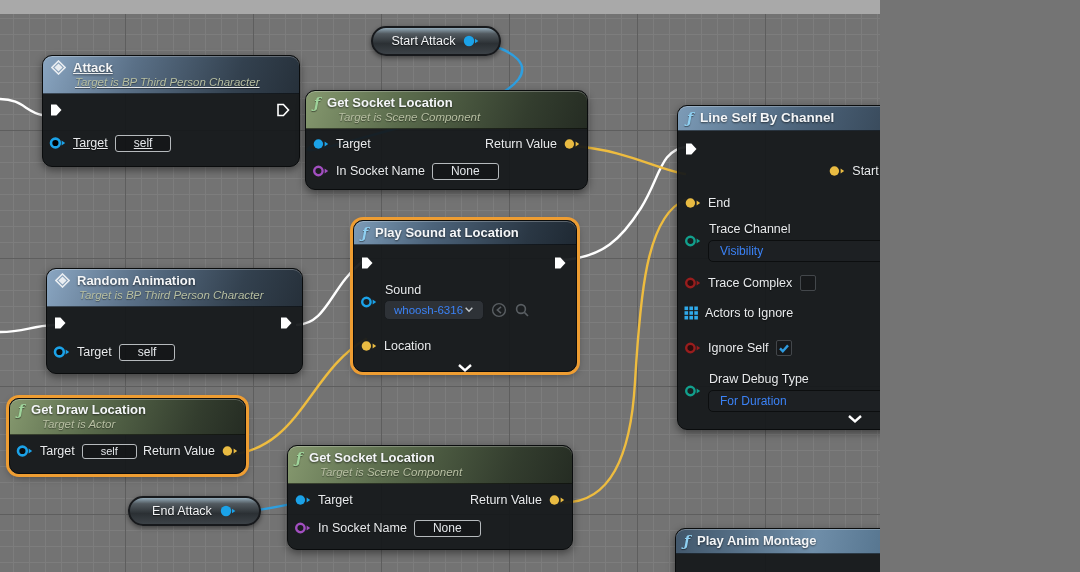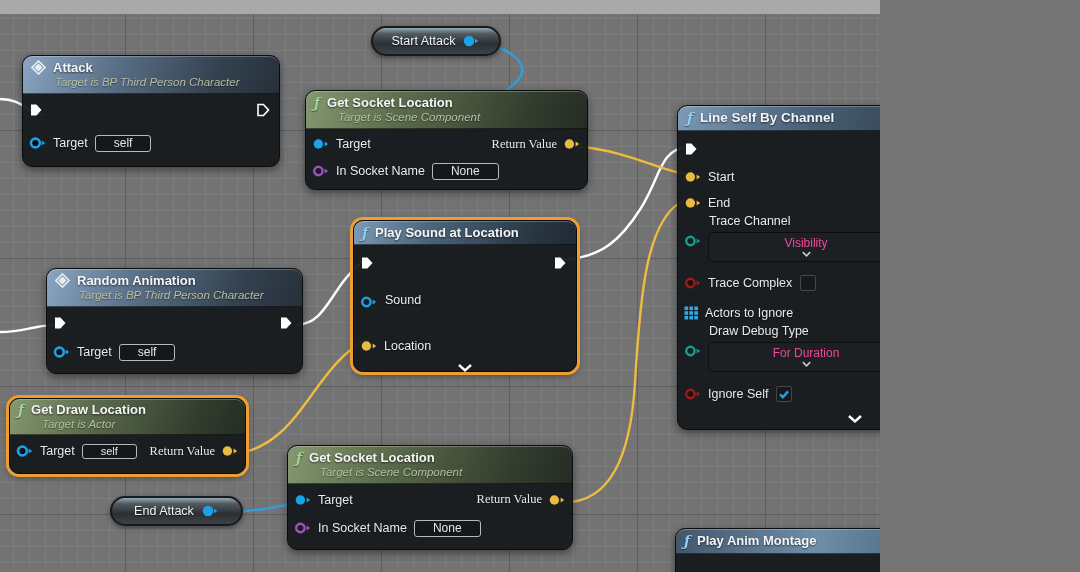--- a/index.html
+++ b/index.html
@@ -40,29 +40,29 @@
   .ntitle { display:flex; align-items:center; gap:7px; font-size:13px; font-weight:bold;
     color:#f4f6f8; text-shadow:0 1px 2px rgba(0,0,0,0.6); white-space:nowrap; }
   .nsub { font-size:11.5px; font-style:italic; color:#b7bfa2; margin:1px 0 0 24px;
     text-shadow:0 1px 1px rgba(0,0,0,0.4); white-space:nowrap; }
   .fico { font-family:"DejaVu Serif", serif; font-style:italic; font-weight:bold;
     font-size:14px; line-height:1; text-shadow:0 1px 1px rgba(0,0,0,0.5); }
   .fico.g { color:#9fd49b; } .fico.b { color:#8fd0f2; }
 
   .row { display:flex; align-items:center; padding:0 9px; font-size:12.5px; }
   .row .lab { margin-left:6px; white-space:nowrap; text-shadow:0 1px 1px rgba(0,0,0,0.5); }
-  .row .right { margin-left:auto; display:flex; align-items:center; gap:6px;font-family:Liberation Serif, serif; }
+  .row .right { margin-left:auto; display:flex; align-items:center; gap:6px; }
   .spread { justify-content:space-between; }
 
   .vbox { margin-left:7px; padding:0px 18px 1px; border:1px solid #b6babd; border-radius:3px;
     font-size:12px; color:#e3e6e9; background:rgba(0,0,0,0.22); }
 
   .ddrop { display:flex; align-items:center; justify-content:space-between;
     background:#1d2023; border:1px solid #0c0e0f; border-radius:5px;
-    padding:3px 9px; font-size:12px; color:#ec4899;flex-direction:column; }
+    padding:3px 9px; font-size:12px; color:#3b82f6; }
   .ddrop.lite { background:#2e3237; border-color:#191c1f; }
 
   .chk { width:16px; height:16px; border:1px solid #43474b; background:#17191b;
     border-radius:2px; margin-left:8px; display:flex; align-items:center; justify-content:center; }
 
   .expander { display:flex; justify-content:center; align-items:center; padding:2px 0 5px; }
 
   
   .pill { position:absolute; z-index:2; display:flex; align-items:center; justify-content:center;
     gap:7px; border-radius:15px; border:2px solid #17191c;
@@ -97,21 +97,21 @@
   <div class="pill" style="left:371px; top:26px; width:130px; height:30px;">
     <span>Start Attack</span>
     <span style="display:flex;">
       <svg class="pinsvg" width="18" height="14" viewBox="0 0 18 14">
           <circle cx="7" cy="7" r="5.2" fill="#1ba2e8"></circle>
           <path d="M13 4.8 16.4 7 13 9.2z" fill="#1ba2e8"></path>
         </svg>
     </span>
   </div>
 
-  <div class="node" style="left:22px; top:55px; width:258px; height:112px;">
+  <div class="node" style="left:42px; top:55px; width:258px; height:112px;text-decoration:underline;">
     <div class="nhead event">
       <div class="ntitle">
         <svg width="15" height="15" viewBox="0 0 15 15">
             <path d="M7.5 1 14 7.5 7.5 14 1 7.5z" fill="none" stroke="#e9edf1" stroke-width="1.6"></path>
             <path d="M7.5 3.4 11.6 7.5 7.5 11.6 3.4 7.5z" fill="#e9edf1"></path>
           </svg>
         <span>Attack</span>
       </div>
       <div class="nsub">Target is BP Third Person Character</div>
     </div>
@@ -200,20 +200,36 @@
     </div>
     <div class="row" style="height:44px; align-items:center; padding-bottom:0;">
       <span class="pinL" style="align-self:flex-end; margin-bottom:14px;">
         <svg class="pinsvg" width="18" height="14" viewBox="0 0 18 14">
             <circle cx="6.4" cy="7" r="4.2" fill="none" stroke="#1ba2e8" stroke-width="2.4"></circle>
             <path d="M12.6 4.4 16.2 7 12.6 9.6z" fill="#1ba2e8"></path>
           </svg>
         </span>
       <div style="margin-left:6px;">
         <div class="lab" style="margin:0 0 3px 1px;">Sound</div>
+        <div style="display:flex; align-items:center; gap:7px;">
+          <div class="ddrop lite" style="width:100px;">
+            <span style="font-size:11.5px;">whoosh-6316</span>
+            <svg width="10" height="7" viewBox="0 0 12 8">
+                <path d="M2 2 6 6 10 2" stroke="#c3c8cc" stroke-width="1.8" fill="none"></path>
+              </svg>
+          </div>
+          <svg width="16" height="16" viewBox="0 0 16 16">
+              <circle cx="8" cy="8" r="6.4" stroke="#595e62" stroke-width="1.4" fill="none"></circle>
+              <path d="M10 4.8 6.4 8 10 11.2" stroke="#595e62" stroke-width="1.6" fill="none"></path>
+            </svg>
+          <svg width="16" height="16" viewBox="0 0 16 16">
+              <circle cx="7" cy="7" r="4.4" stroke="#595e62" stroke-width="1.6" fill="none"></circle>
+              <path d="M10.4 10.4 14 14" stroke="#595e62" stroke-width="1.6"></path>
+            </svg>
+        </div>
       </div>
     </div>
     <div class="row" style="height:30px; margin-top:8px;">
       <span class="pinL">
         <svg class="pinsvg" width="18" height="14" viewBox="0 0 18 14">
             <circle cx="6.4" cy="7" r="4.7" fill="#e9bb42"></circle>
             <path d="M12.6 4.4 16.2 7 12.6 9.6z" fill="#e9bb42"></path>
           </svg>
         </span>
       <span class="lab">Location</span>
@@ -282,21 +298,21 @@
         <span style="display:flex; margin-right:-3px;">
           <svg class="pinsvg" width="18" height="14" viewBox="0 0 18 14">
               <circle cx="6.4" cy="7" r="4.7" fill="#e9bb42"></circle>
               <path d="M12.6 4.4 16.2 7 12.6 9.6z" fill="#e9bb42"></path>
             </svg>
           </span>
       </span>
     </div>
   </div>
 
-  <div class="pill" style="left:110px; top:496px; width:133px; height:30px;">
+  <div class="pill" style="left:128px; top:496px; width:133px; height:30px;">
     <span>End Attack</span>
     <span style="display:flex;">
       <svg class="pinsvg" width="18" height="14" viewBox="0 0 18 14">
           <circle cx="7" cy="7" r="5.2" fill="#1ba2e8"></circle>
           <path d="M13 4.8 16.4 7 13 9.2z" fill="#1ba2e8"></path>
         </svg>
     </span>
   </div>
 
   <div class="node" style="left:287px; top:445px; width:286px; height:105px;">
@@ -351,21 +367,21 @@
         <svg class="pinsvg" width="14" height="14" viewBox="0 0 14 14">
             <path d="M2 1.5h5.4L12.5 7 7.4 12.5H2z" fill="#ffffff"></path>
           </svg>
         </span>
       <span style="display:flex;">
         <svg class="pinsvg" width="14" height="14" viewBox="0 0 14 14">
             <path d="M2 1.5h5.4L12.5 7 7.4 12.5H2z" fill="#ffffff"></path>
           </svg>
         </span>
     </div>
-    <div class="row spread" style="height:26px;">
+    <div class="row spread" style="height:26px;flex-direction:column;">
       <span style="display:flex; align-items:center;">
         <span class="pinL">
           <svg class="pinsvg" width="18" height="14" viewBox="0 0 18 14">
               <circle cx="6.4" cy="7" r="4.7" fill="#e9bb42"></circle>
               <path d="M12.6 4.4 16.2 7 12.6 9.6z" fill="#e9bb42"></path>
             </svg>
           </span>
         <span class="lab">Start</span>
       </span>
       <span class="right">
@@ -436,51 +452,51 @@
               <rect x="5.4" y="5.2" width="3.6" height="3.6"></rect>
               <rect x="10.3" y="5.2" width="3.6" height="3.6"></rect>
               <rect x="0.5" y="9.9" width="3.6" height="3.6"></rect>
               <rect x="5.4" y="9.9" width="3.6" height="3.6"></rect>
               <rect x="10.3" y="9.9" width="3.6" height="3.6"></rect>
             </g>
           </svg>
         </span>
       <span class="lab">Actors to Ignore</span>
     </div>
+    <div class="row" style="height:36px; margin-top:4px;">
+      <span class="pinL">
+        <svg class="pinsvg" width="18" height="14" viewBox="0 0 18 14">
+            <circle cx="6.4" cy="7" r="4.2" fill="#2a0d0d" stroke="#991d1d" stroke-width="2.4"></circle>
+            <path d="M12.6 4.4 16.2 7 12.6 9.6z" fill="#991d1d"></path>
+          </svg>
+        </span>
+      <span class="lab">Ignore Self</span>
+      <span class="chk">
+        <svg width="12" height="12" viewBox="0 0 12 12">
+            <path d="M2 6.4 4.8 9.2 10 3.4" stroke="#2f9bdf" stroke-width="2.4" fill="none"></path>
+          </svg>
+      </span>
+    </div>
     <div class="row" style="height:46px; align-items:flex-end;">
       <span class="pinL" style="align-self:flex-end; margin-bottom:14px;">
         <svg class="pinsvg" width="18" height="14" viewBox="0 0 18 14">
             <circle cx="6.4" cy="7" r="4.2" fill="none" stroke="#12a08d" stroke-width="2.4"></circle>
             <path d="M12.6 4.4 16.2 7 12.6 9.6z" fill="#12a08d"></path>
           </svg>
         </span>
       <div style="margin-left:6px;">
         <div class="lab" style="margin:0 0 4px 1px;">Draw Debug Type</div>
         <div class="ddrop" style="width:196px; padding:3px 11px;">
           <span>For Duration</span>
           <svg width="11" height="8" viewBox="0 0 12 8">
               <path d="M2 2 6 6 10 2" stroke="#c3c8cc" stroke-width="1.8" fill="none"></path>
             </svg>
         </div>
       </div>
     </div>
-    <div class="row" style="height:36px; margin-top:4px;">
-      <span class="pinL">
-        <svg class="pinsvg" width="18" height="14" viewBox="0 0 18 14">
-            <circle cx="6.4" cy="7" r="4.2" fill="#2a0d0d" stroke="#991d1d" stroke-width="2.4"></circle>
-            <path d="M12.6 4.4 16.2 7 12.6 9.6z" fill="#991d1d"></path>
-          </svg>
-        </span>
-      <span class="lab">Ignore Self</span>
-      <span class="chk">
-        <svg width="12" height="12" viewBox="0 0 12 12">
-            <path d="M2 6.4 4.8 9.2 10 3.4" stroke="#2f9bdf" stroke-width="2.4" fill="none"></path>
-          </svg>
-      </span>
-    </div>
     <div class="expander">
       <svg width="16" height="9" viewBox="0 0 16 9">
           <path d="M2 2 8 7.4 14 2" stroke="#ffffff" stroke-width="2.4" fill="none"></path>
         </svg>
     </div>
   </div>
 
   <div class="node" style="left:675px; top:528px; width:310px; height:80px;">
     <div class="nhead blue2">
       <div class="ntitle">

